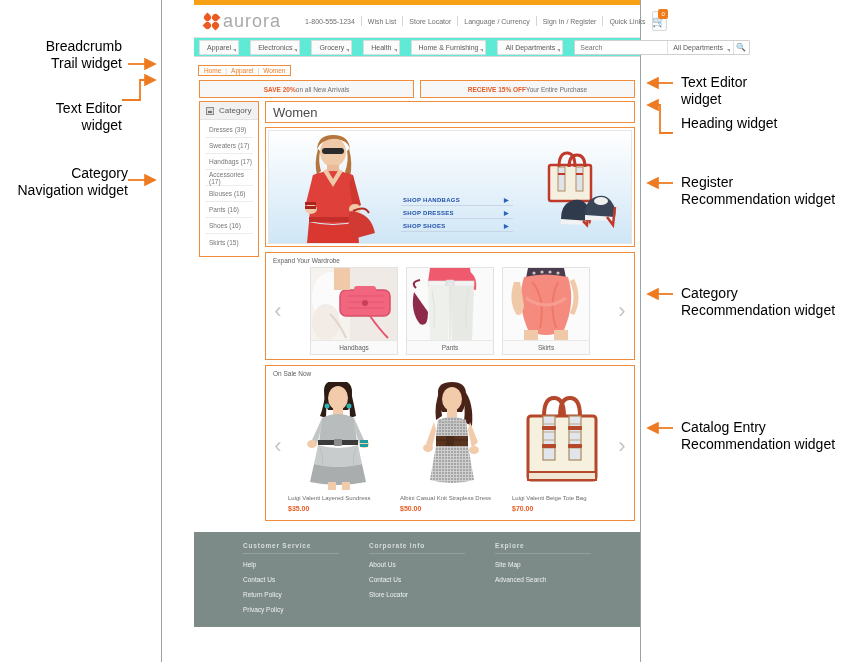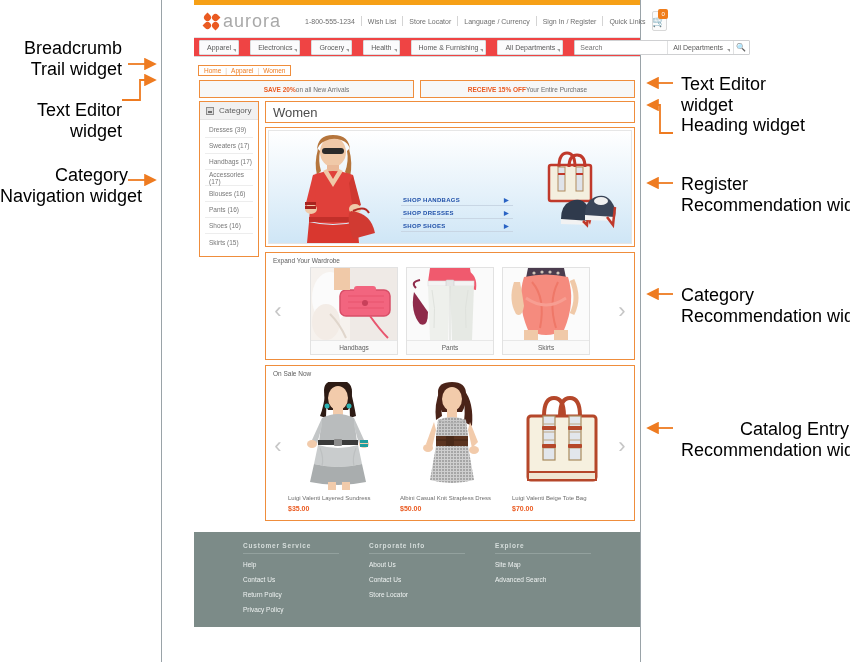--- a/index.html
+++ b/index.html
@@ -45,21 +45,21 @@
   }
   .cart-glyph { font-size:11px; color:#7b7b7b; line-height:1; }
   .cart-badge {
     position:absolute; top:-3px; right:-2px; width:10px; height:10px;
     background:#f07d1a; border-radius:2px; color:#fff; font-size:6px;
     display:flex; align-items:center; justify-content:center;
   }
 
   
   .nav {
-    height:20px; background:#ef4444; border-top:1px solid #e2e3e4; border-bottom:1px solid #d7d8d9;
+    height:20px; background:#5eead4; border-top:1px solid #e2e3e4; border-bottom:1px solid #d7d8d9;
     display:flex; align-items:center; padding:0 5px; gap:11px;
   }
   .navitem {
     font-size:7px; color:#5a5a5a; background:#fbfbfc; border:1px solid #dcdddf;
     height:15px; display:flex; align-items:center; padding:0 7px; border-radius:1px;
     position:relative; white-space:nowrap;
   }
   .navitem.has-caret::after{
     content:""; position:absolute; right:2px; bottom:2px;
     border-left:3px solid transparent; border-top:3px solid #9b9b9b;
@@ -178,21 +178,21 @@
   }
   .fcol { width:96px; }
   .fcol h4 {
     font-size:6.5px; color:#d6dedc; font-weight:bold; letter-spacing:0.8px;
     padding-bottom:4px; border-bottom:1px solid #93a19e; margin-bottom:7px;
   }
   .fcol a { display:block; font-size:6.5px; color:#eef2f1; text-decoration:none; margin-bottom:8px; }
 
   
   .anno {
-    position:absolute; font-size:18px; color:#000; line-height:1.18;
+    position:absolute; font-size:14px; color:#000; line-height:1.18;
     white-space:pre; font-family:"Liberation Sans", sans-serif;
   }
   .anno.r { text-align:right; }
   .anno.l { text-align:left; }
   svg.lead { position:absolute; left:0; top:0; width:850px; height:662px; pointer-events:none; overflow:visible;}
 </style>
 </head>
 <body>
 
 <div id="root">
@@ -587,16 +587,16 @@
 widget</div>
 
   <div class="anno l" style="left:681px; top:115px; width:165px;">Heading widget</div>
 
   <div class="anno l" style="left:681px; top:174px; width:168px;">Register
 Recommendation widget</div>
 
   <div class="anno l" style="left:681px; top:285px; width:168px;">Category
 Recommendation widget</div>
 
-  <div class="anno l" style="left:681px; top:419px; width:168px;text-align:right;">Catalog Entry
+  <div class="anno l" style="left:681px; top:419px; width:168px;">Catalog Entry
 Recommendation widget</div>
 
 </div>
 
 </body></html>

